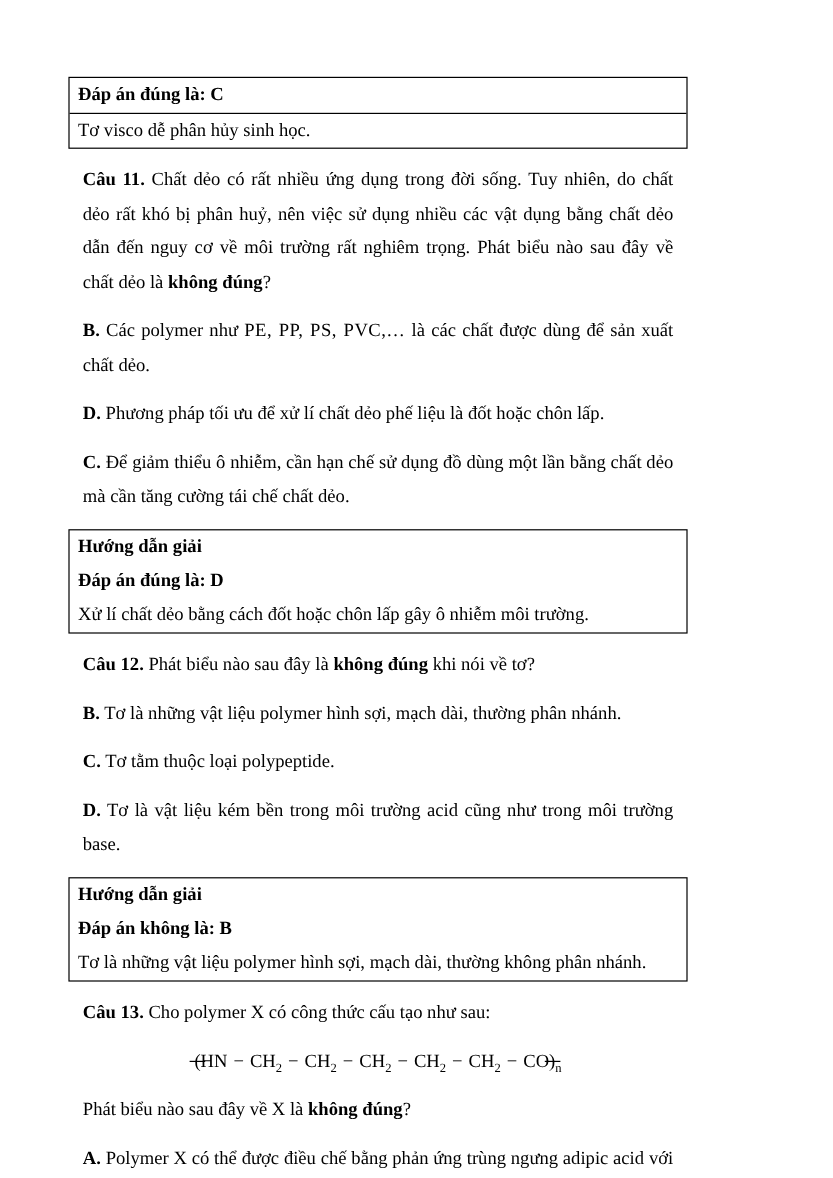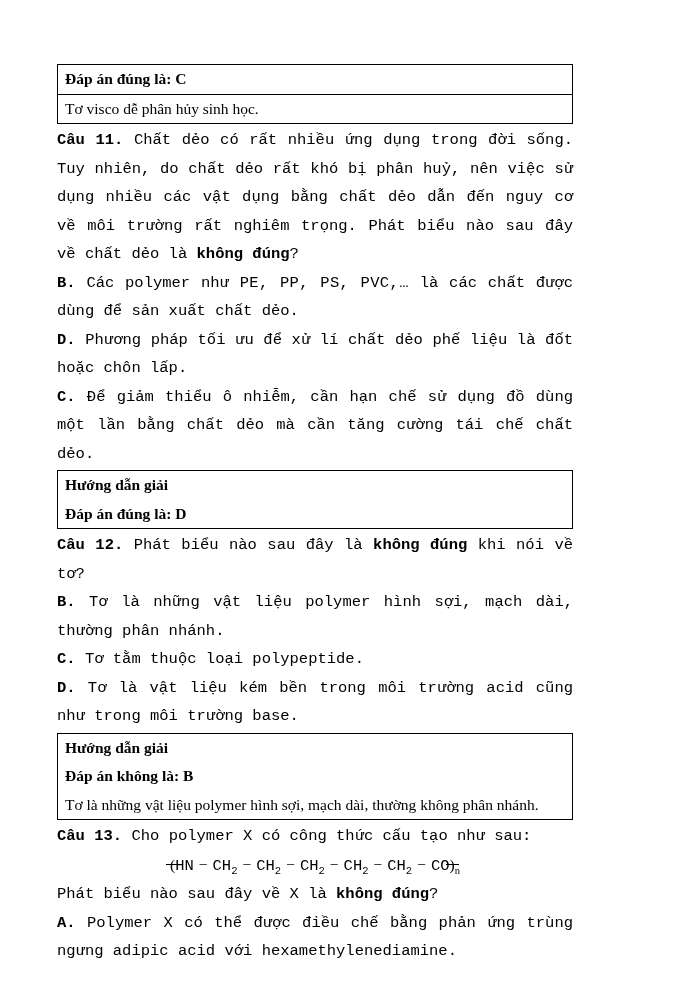--- a/index.html
+++ b/index.html
@@ -9,30 +9,30 @@
     height: 982px;
     background: #ffffff;
     box-sizing: border-box;
     padding: 62px 57px 0 57px;
     font-family: "Liberation Serif", "DejaVu Serif", serif;
     font-size: 15.5px;
     line-height: 28.5px;
     color: #000000;
     overflow: hidden;
   }
-  .para { margin: 0; text-align: justify; font-family: Liberation Mono, monospace; }
+  .para { margin: 12px; text-align: justify; }
   .b { font-weight: 700; }
   .box { border: 1px solid #000; margin: 2px 0; }
   .box .bline { padding: 0 7px; }
   .box.divided > .bline:first-child { border-bottom: 1px solid #000; }
   .math { letter-spacing: 0.4px; }
   sub { font-size: 10.5px; line-height: 0; }
   .formula { margin: 0; text-align: center; white-space: nowrap; }
   .dash { display: inline-block; margin: 0 5px; }
-  .grp { display: inline-block; font-family: Liberation Mono, monospace; }
+  .grp { display: inline-block; }
   .pcross { position: relative; display: inline-block; }
   .pcross::after {
     content: "";
     position: absolute;
     left: -4px; right: -4px;
     top: 50%;
     margin-top: -1px;
     border-top: 1.3px solid #000;
   }
 </style>
@@ -51,20 +51,21 @@
 
   <p class="para"><span class="b">B.</span><span> Các polymer như </span><span class="math">PE, PP, PS, PVC,…</span><span> là các chất được dùng để sản xuất chất dẻo.</span></p>
 
   <p class="para"><span class="b">D.</span><span> Phương pháp tối ưu để xử lí chất dẻo phế liệu là đốt hoặc chôn lấp.</span></p>
 
   <p class="para"><span class="b">C.</span><span> Để giảm thiểu ô nhiễm, cần hạn chế sử dụng đồ dùng một lần bằng chất dẻo mà cần tăng cường tái chế chất dẻo.</span></p>
 
   <div class="box">
     <div class="bline b">Hướng dẫn giải</div>
     <div class="bline b">Đáp án đúng là: D</div>
+    <div class="bline">Xử lí chất dẻo bằng cách đốt hoặc chôn lấp gây ô nhiễm môi trường.</div>
   </div>
 
   <p class="para"><span class="b">Câu 12.</span><span> Phát biểu nào sau đây là </span><span class="b">không đúng</span><span> khi nói về tơ?</span></p>
 
 
   <p class="para"><span class="b">B.</span><span> Tơ là những vật liệu polymer hình sợi, mạch dài, thường phân nhánh.</span></p>
 
   <p class="para"><span class="b">C.</span><span> Tơ tằm thuộc loại polypeptide.</span></p>
 
   <p class="para"><span class="b">D.</span><span> Tơ là vật liệu kém bền trong môi trường acid cũng như trong môi trường base.</span></p>

